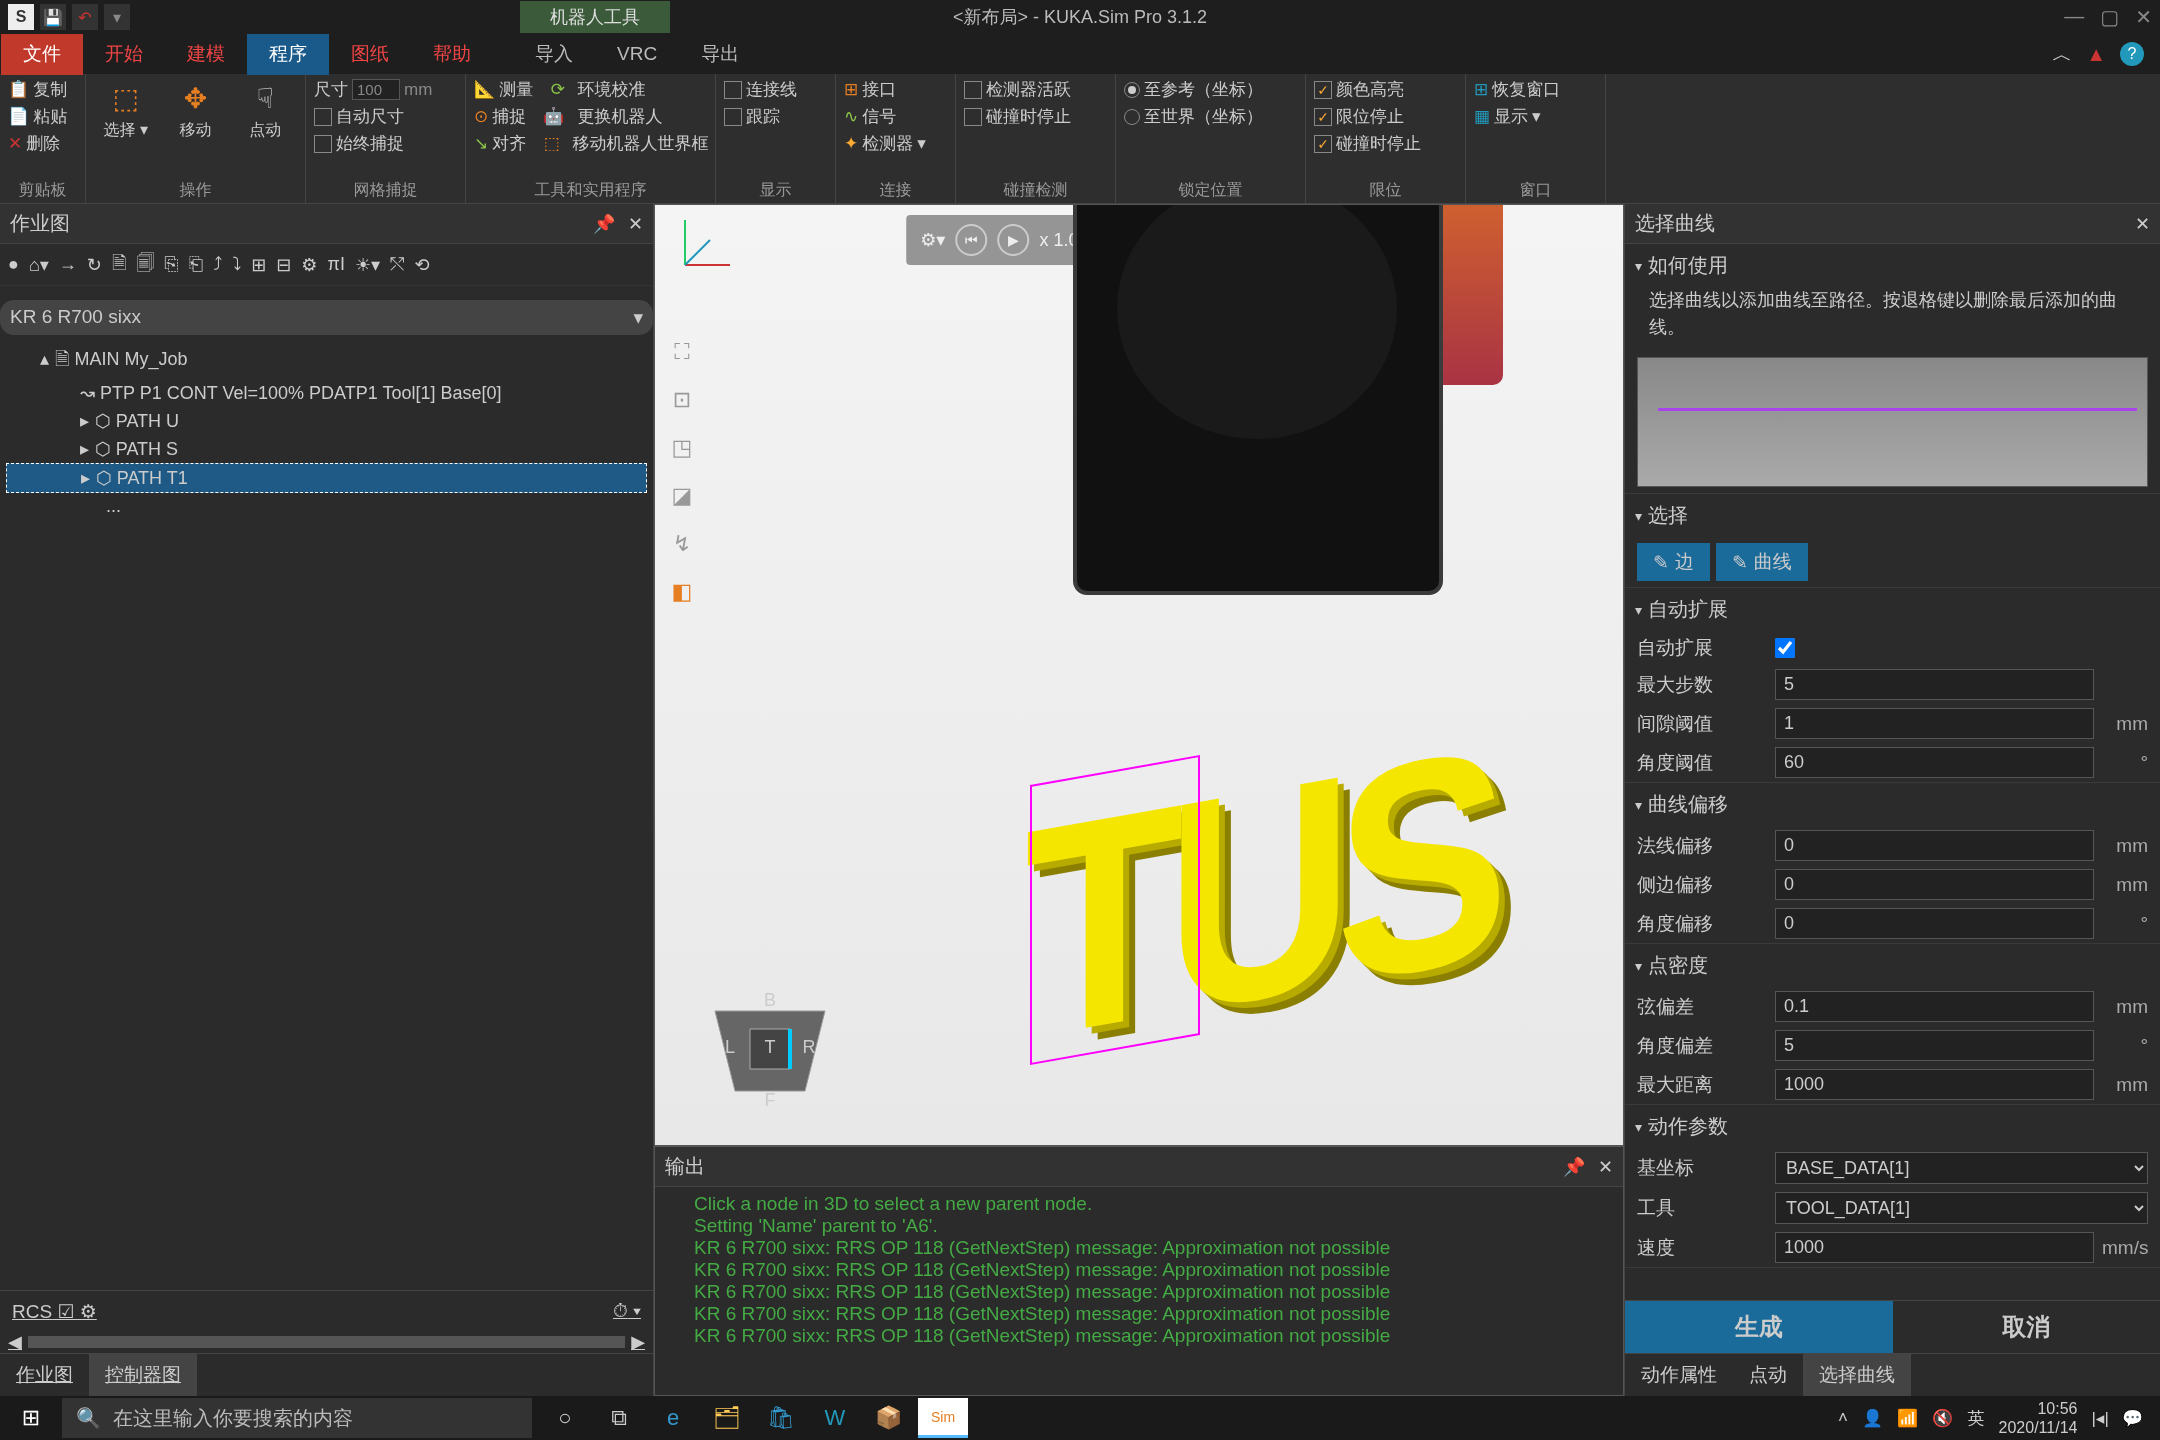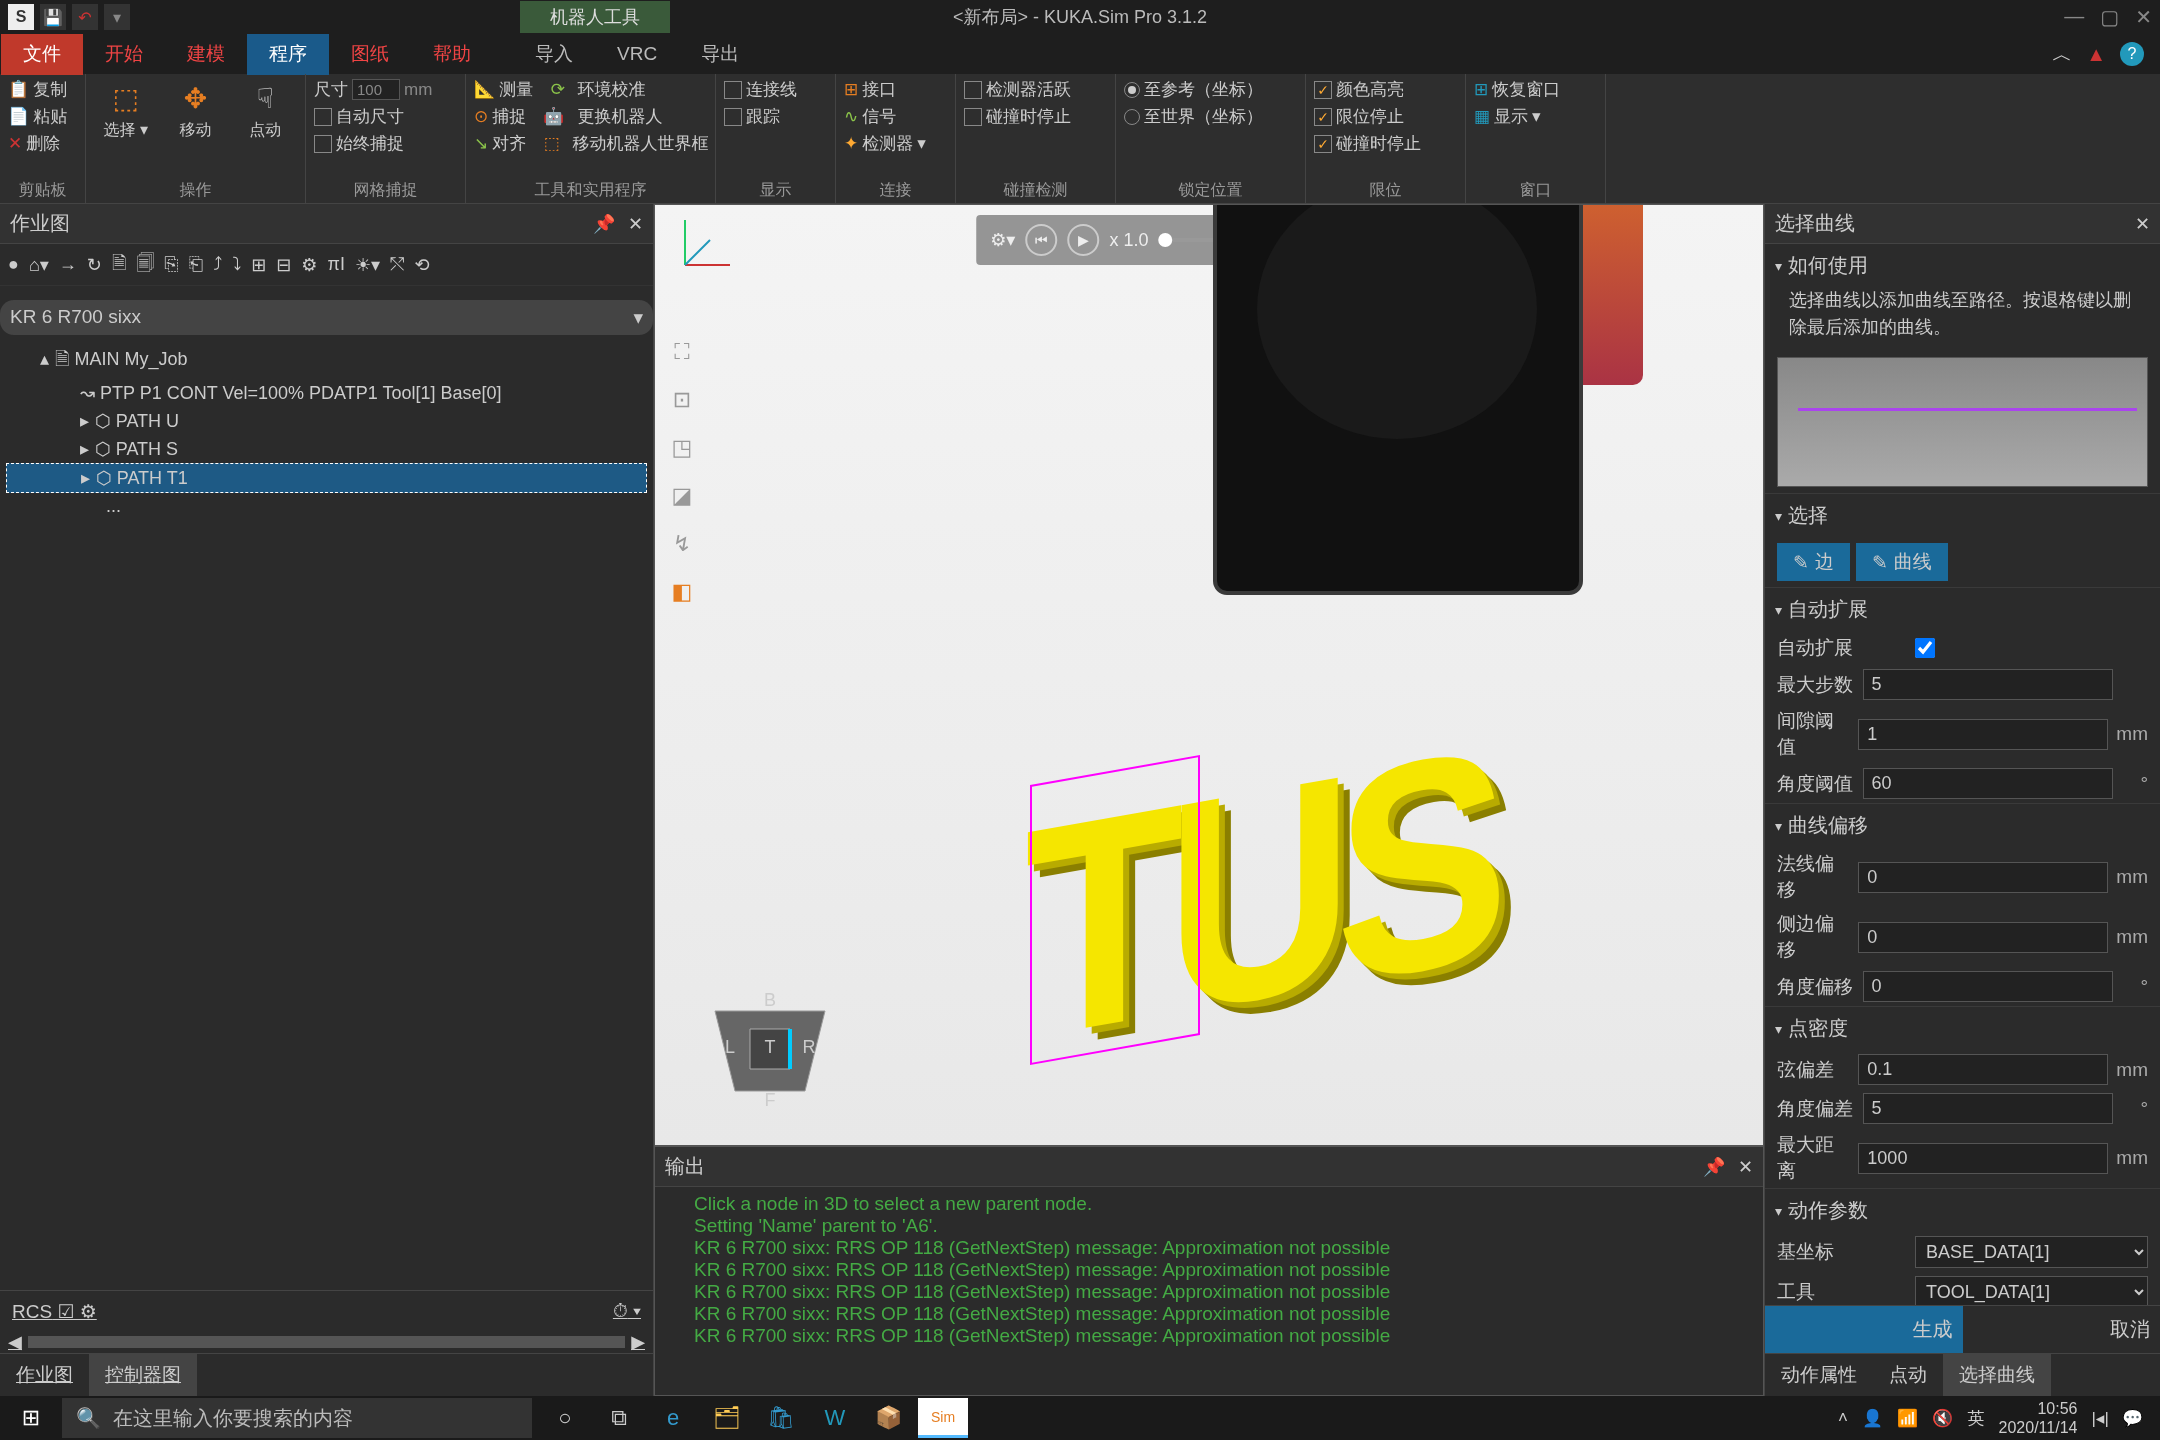--- a/index.html
+++ b/index.html
@@ -75,38 +75,38 @@
 .vp-toolbar { position:absolute; left:10px; top:130px; display:flex; flex-direction:column; gap:14px; }
 .vp-toolbar .tb { width:34px; height:34px; color:#999; font-size:22px; display:flex; align-items:center; justify-content:center; }
 .navcube { position:absolute; left:40px; bottom:24px; width:150px; height:150px; }
 .navcube svg { width:100%; height:100%; }
 .axis { position:absolute; left:20px; top:10px; width:60px; height:60px; }
 
 .output { height:250px; background:#2b2b2b; border:1px solid #555; display:flex; flex-direction:column; }
 .output .body { flex:1; padding:6px 10px; font-size:19px; color:#4a4; overflow:hidden;margin-left:29px; }
 
 
-.rightpanel { width:396px; background:#2b2b2b; border-left:1px solid #444; display:flex; flex-direction:column; overflow:hidden; }
+.rightpanel { width:536px; background:#2b2b2b; border-left:1px solid #444; display:flex; flex-direction:column; overflow:hidden; }
 .rp-scroll { flex:1; overflow-y:auto; padding-bottom:8px; }
 .sect { border-bottom:1px solid #3a3a3a; }
 .sect .sh { padding:8px 10px; font-size:20px; display:flex; align-items:center; gap:6px; }
 .sect .sh .tri { font-size:14px; }
 .sect .desc { padding:0 14px 10px 24px; font-size:18px; color:#ccc; line-height:1.5; }
 .sect .thumb { margin:6px 12px; height:130px; background:linear-gradient(#888,#aaa); border:1px solid #555; position:relative; }
 .sect .thumb .curve { position:absolute; left:20px; right:10px; top:50px; border-top:3px solid #a4e; }
 .sect .row { display:flex; align-items:center; padding:4px 12px; gap:8px; font-size:19px; }
 .sect .row .lbl { width:130px; }
 .sect .row input[type=text] { flex:1; background:#222; border:1px solid #555; color:#ccc; padding:4px 8px; font-size:18px; }
 .sect .row .unit { width:46px; text-align:right; color:#aaa; }
 .sect .row input[type=checkbox] { width:20px; height:20px; }
 .sect .row select { flex:1; background:#222; border:1px solid #555; color:#ccc; padding:4px 6px; font-size:18px; }
 .togglebtns { display:flex; gap:6px; padding:6px 12px; }
 .togglebtns .b { background:#1a6a9a; padding:6px 16px; display:flex; align-items:center; gap:6px; font-size:19px; }
 .footerbtns { display:flex; border-top:1px solid #444; }
-.footerbtns .b { flex:1; padding:10px; text-align:right; font-size:20px; }
+.footerbtns .b { flex:1; padding:10px; text-align:center; font-size:24px;font-weight:bold; }
 .footerbtns .b.primary { background:#1a6a9a; }
 .rp-tabs { display:flex; border-top:1px solid #444; }
 .rp-tabs .tab { padding:8px 16px; font-size:19px; }
 .rp-tabs .tab.active { background:#444; }
 
 
 .taskbar { position:absolute; bottom:0; left:0; right:0; height:44px; background:#1a1a1a; display:flex; align-items:center; }
 .taskbar .start { width:62px; text-align:center; color:#fff; font-size:22px; }
 .taskbar .search { width:470px; height:40px; background:#333; display:flex; align-items:center; padding:0 14px; gap:12px; color:#bbb; font-size:20px; }
 .taskbar .apps { display:flex; gap:4px; padding-left:8px; align-items:center; }

